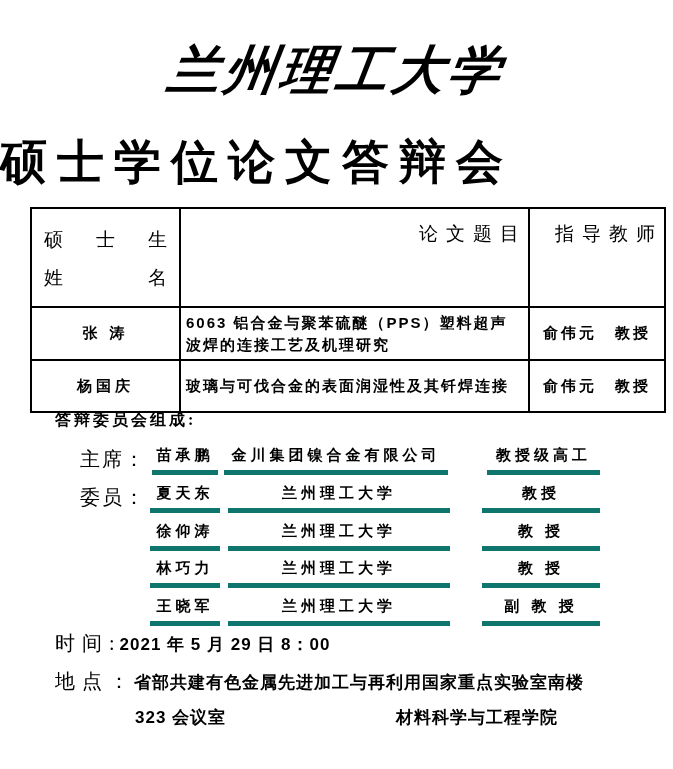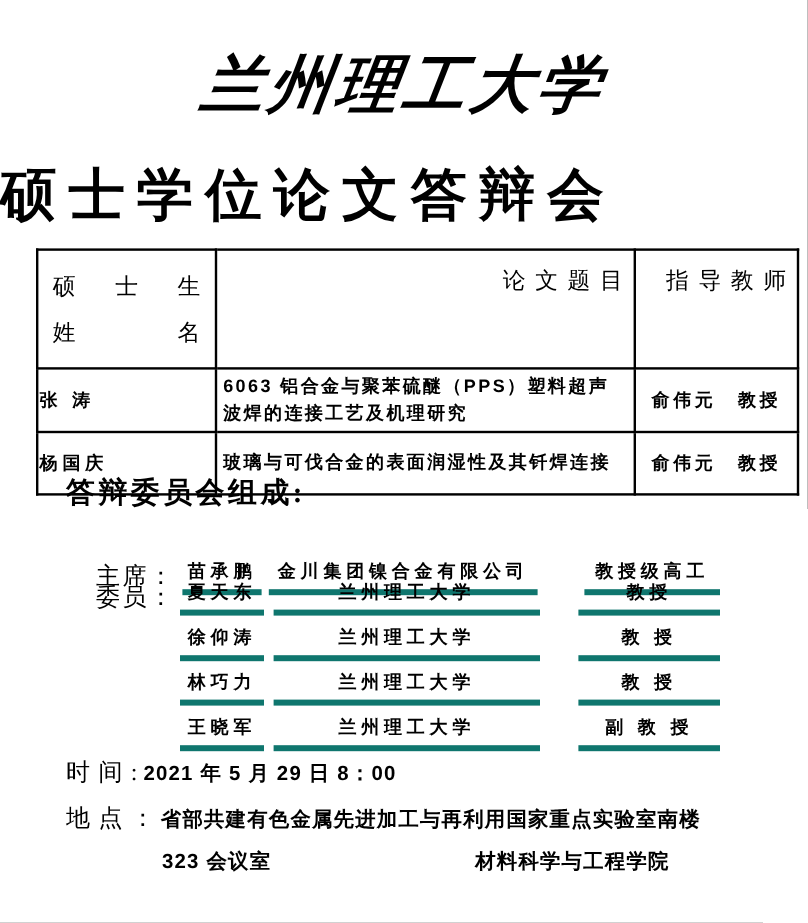--- a/index.html
+++ b/index.html
@@ -28,27 +28,27 @@
   .col-thesis{width:345px;}
   .col-advisor{width:132px;}
   tr.hdr td{height:84px;vertical-align:top;padding-top:12px;
     font-family:"Liberation Serif",serif;font-size:19px;}
   .hdr-name{padding:12px 12px 0 12px;}
   .hdr-name .jline{display:flex;justify-content:space-between;line-height:38px;}
   .hdr-center{text-align:right;letter-spacing:8px;}
   tr.body td{font-family:"Liberation Sans",sans-serif;font-weight:bold;font-size:15px;}
   tr.r1 td{height:49px;}
   tr.r2 td{height:48px;}
-  .name-cell{letter-spacing:4px;}
+  .name-cell{text-align:center;letter-spacing:4px;}
   .thesis-cell{text-align:left;padding:0 5px;letter-spacing:2px;line-height:1.45;}
   .advisor-cell{text-align:center;letter-spacing:3px;}
   
   .section-heading{
-    position:absolute;left:55px;top:394px;font-family:"Liberation Serif",serif;
-    font-weight:bold;font-size:24px;letter-spacing:3px;
+    position:absolute;left:55px;top:410px;font-family:"Liberation Serif",serif;
+    font-weight:bold;font-size:16px;letter-spacing:3px;
   }
   .c-row{position:absolute;left:0;top:0;width:100%;height:28px;}
   .c-label{position:absolute;left:80px;top:0;font-family:"Liberation Serif",serif;
     font-size:20px;letter-spacing:2px;}
   .u-field{position:absolute;top:0;text-align:center;border-bottom:5px solid #0f766e;
     font-family:"Liberation Sans",sans-serif;font-weight:bold;font-size:15px;
     letter-spacing:4px;padding-bottom:4px;height:20px;}
   .f-name{left:150px;width:70px;}
   .f-affil{left:228px;width:222px;}
   .f-title{left:482px;width:118px;}
@@ -99,21 +99,21 @@
       <tr class="body r2">
         <td class="name-cell">杨国庆</td>
         <td class="thesis-cell">玻璃与可伐合金的表面润湿性及其钎焊连接</td>
         <td class="advisor-cell">俞伟元　教授</td>
       </tr>
     </tbody>
   </table>
 
   <div class="section-heading">答辩委员会组成:</div>
 
-  <div class="c-row" style="top:467px;">
+  <div class="c-row" style="top:446px;">
     <span class="c-label">主席：</span>
     <span class="u-field f-name" style="left:152px;width:66px;">苗承鹏</span>
     <span class="u-field f-title" style="left:487px;width:113px;">教授级高工</span>
     <span class="u-field f-affil" style="left:224px;width:224px;">金川集团镍合金有限公司</span>
   </div>
 
   <div class="c-row" style="top:484px;">
     <span class="c-label">委员：</span>
     <span class="u-field f-name">夏天东</span>
     <span class="u-field f-affil">兰州理工大学</span>

